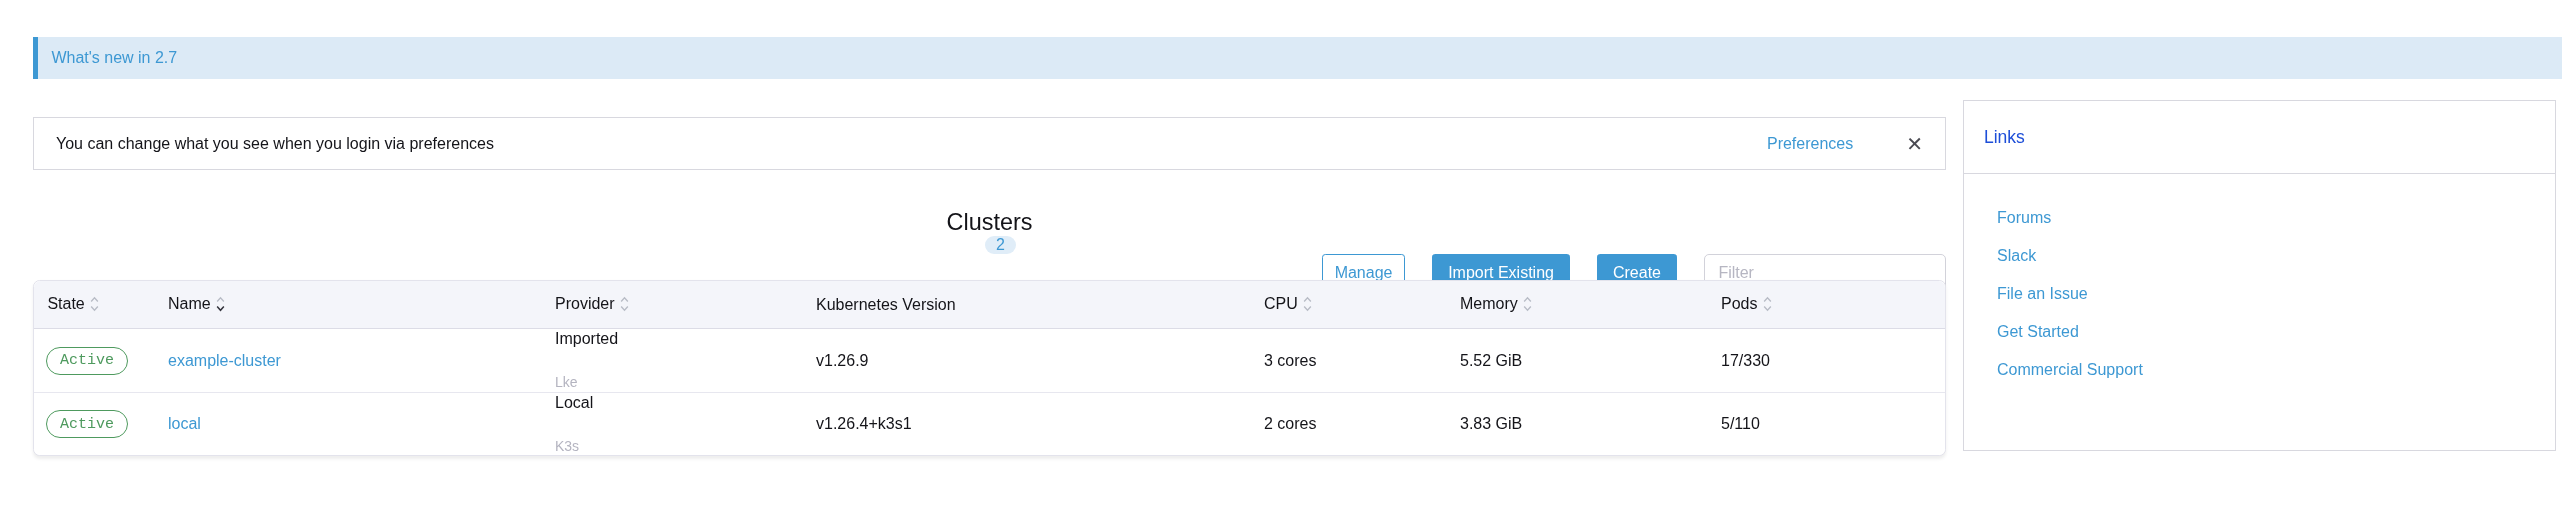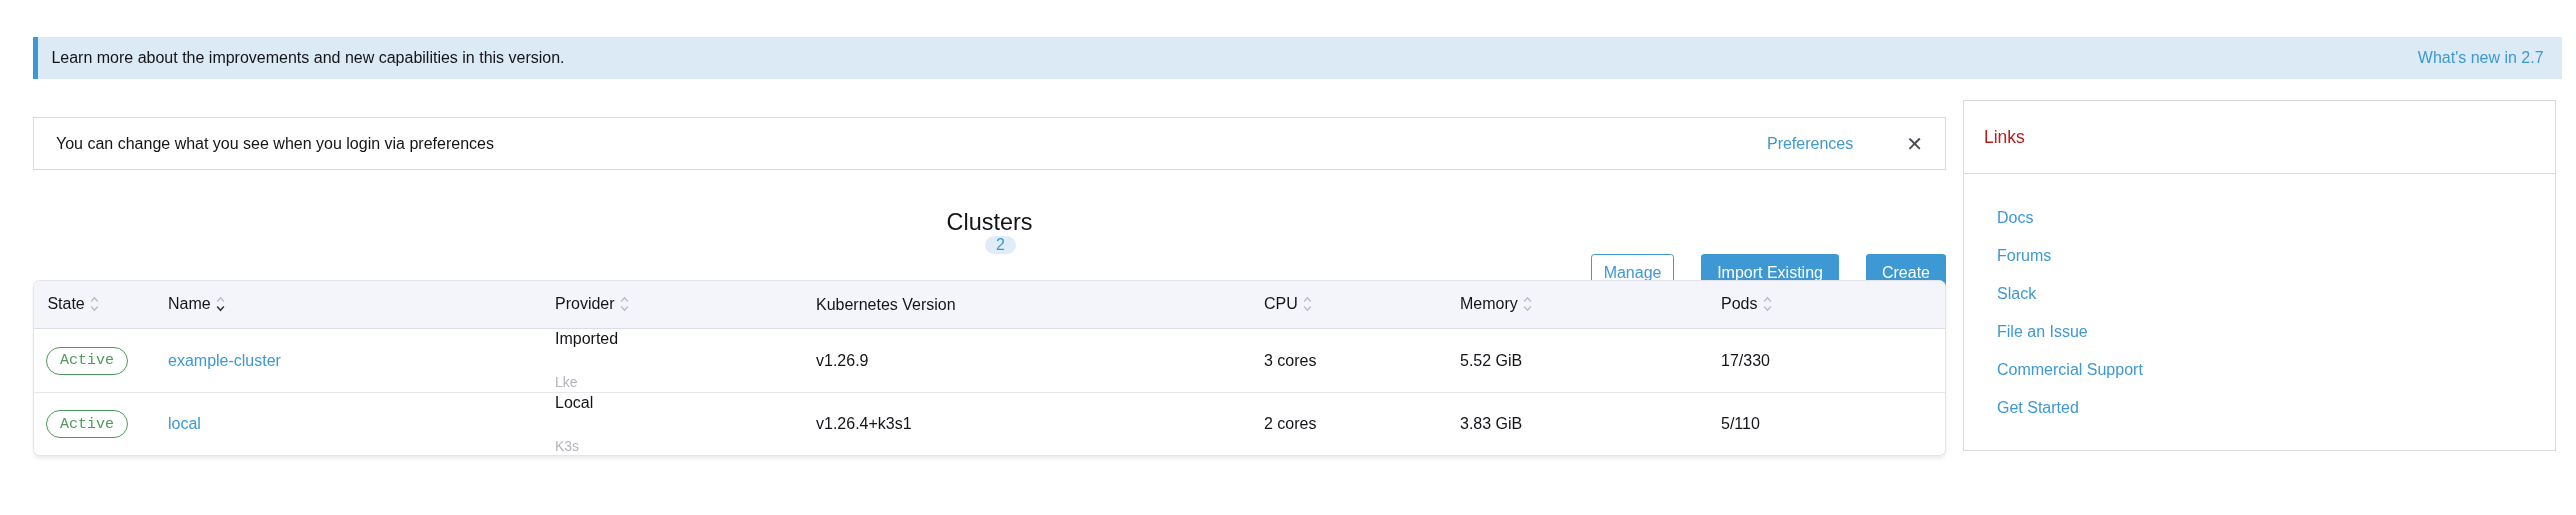--- a/index.html
+++ b/index.html
@@ -59,47 +59,47 @@
     border-radius:14px; font-size:15px; background:transparent; }
   .provider-main { line-height:20px; }
   .provider-sub { line-height:18.4px; font-size:14px; color:#b4b4c0;margin-top:24px; }
   .cell-link { font-size:16px; }
 
   
   .links-panel { left:1963px; top:100px; width:593px; height:351px;
     border:0.8px solid #d8d8df; background:#fff; }
   .links-panel-header { height:73px; display:flex; align-items:center;
     padding:0 20px; border-bottom:0.8px solid #d8d8df; }
-  .links-panel-title { font-size:17.5px; color:#b91c1c; }
+  .links-panel-title { font-size:17.5px; color:#1d4ed8; }
   .links-panel-body { padding-top:25px; }
   .links-item { display:block; height:38px; line-height:38px; padding-left:33px;
     font-size:16px; }
 </style>
 </head>
 <body>
 
 <div class="abs version-banner">
-  <span>Learn more about the improvements and new capabilities in this version.</span>
   <a class="link">What's new in 2.7</a>
 </div>
 
 <div class="abs pref-banner">
   <span>You can change what you see when you login via preferences</span>
   <span class="spacer"></span>
   <a class="link">Preferences</a>
   <span class="close-x">✕</span>
 </div>
 
 <div class="abs page-title-row">
   <span class="page-title">Clusters</span>
   <span class="count-badge">2</span>
   <span class="actions">
     <button class="btn btn-outline">Manage</button>
     <button class="btn btn-solid">Import Existing</button>
     <button class="btn btn-solid">Create</button>
+    <input class="filter-input" type="text" placeholder="Filter" style="">
   </span>
 </div>
 
 <div class="abs cluster-table-wrap">
   <table>
     <colgroup>
       <col class="c-state">
         <col class="c-name">
         <col class="c-provider">
         <col class="c-k8s">
@@ -177,21 +177,20 @@
       </tr>
     </tbody>
   </table>
 </div>
 
 <div class="abs links-panel">
   <div class="links-panel-header">
     <span class="links-panel-title">Links</span>
   </div>
   <div class="links-panel-body">
-    <a class="link links-item">Docs</a>
     <a class="link links-item">Forums</a>
     <a class="link links-item">Slack</a>
     <a class="link links-item">File an Issue</a>
+    <a class="link links-item">Get Started</a>
     <a class="link links-item">Commercial Support</a>
-    <a class="link links-item">Get Started</a>
   </div>
 </div>
 
 
 </body></html>

